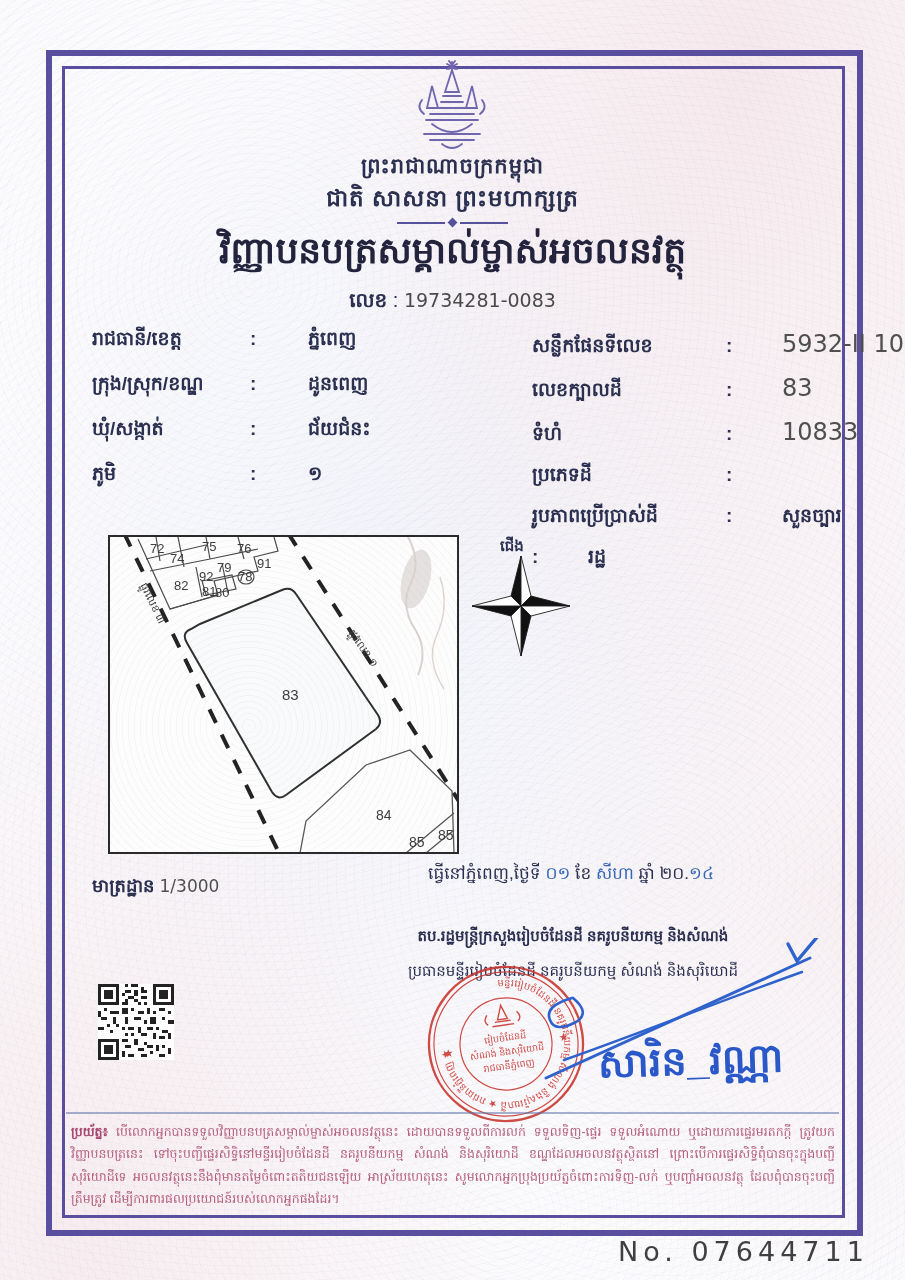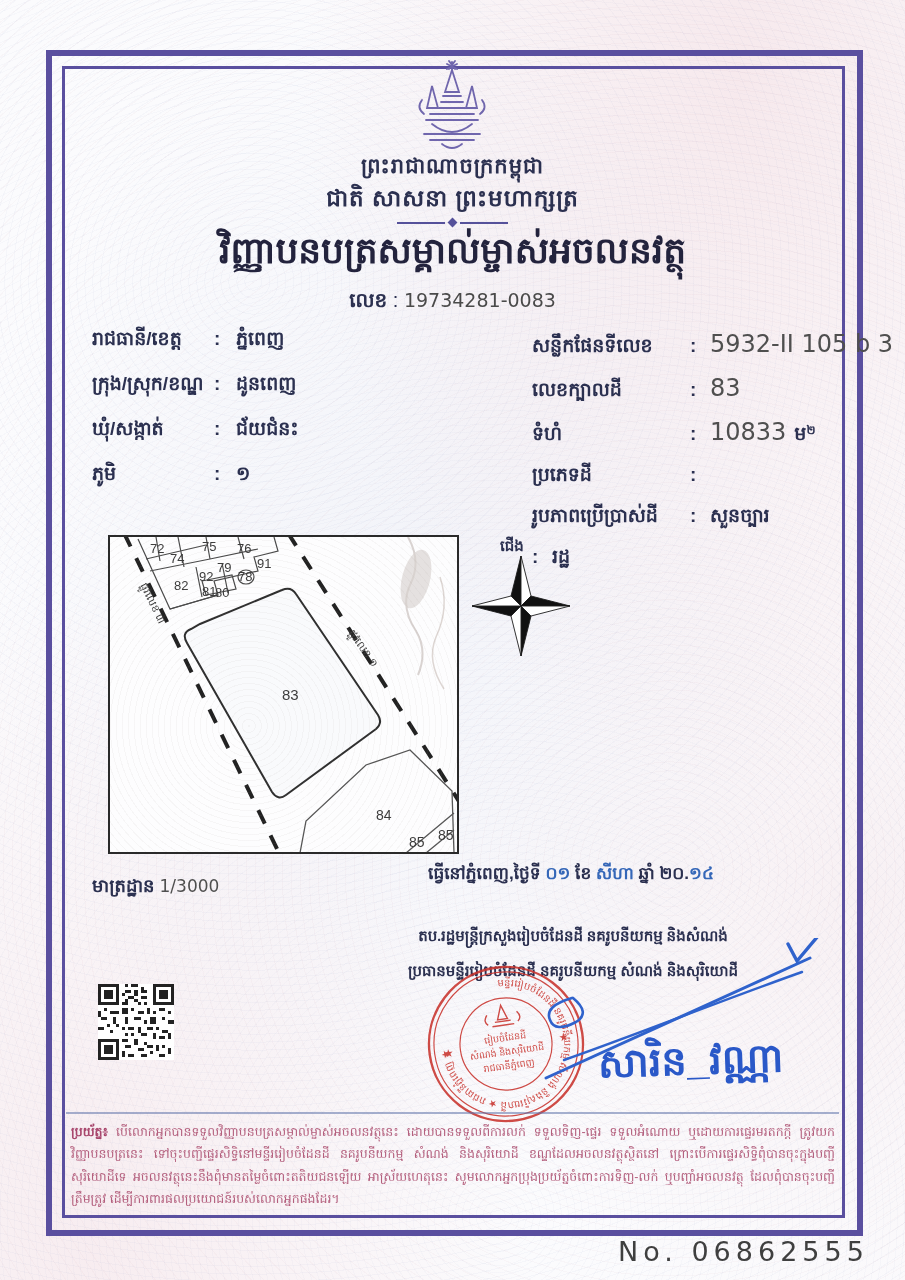--- a/index.html
+++ b/index.html
@@ -27,46 +27,46 @@
   .abs{position:absolute;}
   .kingdom1{left:0; right:0; top:152px; font-size:21px; font-weight:bold; letter-spacing:1px;}
   .kingdom2{left:0; right:0; top:184px; font-size:23px; font-weight:bold; letter-spacing:1px;}
   .divider{left:0; right:0; top:219px; display:flex; justify-content:center; align-items:center; gap:4px; color:#55519a;}
   .divider .bar{width:48px; height:2px; background:#55519a;}
   .divider .dia{width:7px; height:7px; background:#55519a; transform:rotate(45deg);}
   .doc-title{left:0; right:0; top:228px; font-size:36px; font-weight:bold; color:#23233d;}
   .doc-number{left:0; right:0; top:287px; font-size:20px;}
   .doc-number .num{font-family:"DejaVu Sans",sans-serif; font-size:19px; color:#4a4a4a; font-weight:normal;}
   .fieldcol{position:absolute; display:flex; flex-direction:column;}
-  .frow{display:flex; align-items:baseline; font-size:19px; font-weight:bold;}
+  .frow{display:flex; align-items:baseline; font-size:19px; font-weight:bold;gap:36px;}
   .frow .val{font-weight:bold;}
   .latin{font-family:"DejaVu Sans",sans-serif; color:#4f4f4f; font-weight:normal !important; font-size:24px;}
   .lcol{left:92px; top:326px; gap:17px;}
   .lcol .lab{min-width:122px;}
   .lcol .col{width:22px; text-align:left;}
   .rcol{left:532px; top:330px; gap:13px;}
   .rcol .lab{min-width:158px;}
   .rcol .col{width:20px;}
   sup.areasup{font-size:12px; position:relative; top:-6px; font-weight:bold;}
   .mapbox{
     position:absolute; left:108px; top:535px; width:347px; height:315px;
     border:2.5px solid #2a2a2a; background:#fdfdfe; overflow:hidden;
   }
   .mapbox .terrain{position:absolute; inset:0;
     background:repeating-radial-gradient(circle at 40% 60%, rgba(160,150,145,0.07) 0 1px, transparent 1px 6px);}
   .compass{position:absolute; left:466px; top:536px; width:130px; height:125px;}
   .compass .nlabel{position:absolute; left:34px; top:0; font-size:15px; font-weight:bold;}
   .scaleline{left:92px; top:874px; font-size:18px; font-weight:bold;}
   .dates{left:330px; top:854px; width:482px;}
   .dateline1{font-size:16px; font-weight:bold; text-align:center; white-space:nowrap;}
-  .dateline2{font-size:17px; font-weight:bold; text-align:center; margin-top:8px;}
+  .dateline2{font-size:17px; font-weight:normal; text-align:center; margin-top:8px;}
   .blue{color:#3567b8;}
   .officials{left:338px; top:926px; width:470px; text-align:center;}
-  .officials .o1{font-size:15px; font-weight:bold;font-family:Liberation Serif, serif;}
-  .officials .o2{font-size:15px; font-weight:bold; margin-top:13px;}
+  .officials .o1{font-size:15px; font-weight:bold;}
+  .officials .o2{font-size:15px; font-weight:normal; margin-top:13px;}
   .stamp{position:absolute; left:425px; top:963px; width:162px; height:162px; opacity:0.88; transform:rotate(-8deg);}
   .sigsvg{position:absolute; left:518px; top:938px; width:302px; height:162px;}
   .signame{position:absolute; left:598px; top:1035px; width:220px; font-size:40px; font-weight:bold;
            color:#2a58c8; transform:rotate(-2deg); white-space:nowrap;}
   .qr{position:absolute; left:98px; top:984px; width:76px; height:76px;}
   .notes-sep{position:absolute; left:66px; top:1112px; width:773px; height:2px; background:rgba(95,115,170,0.55);}
   .notes{position:absolute; left:71px; top:1121px; width:764px; font-size:12.5px; line-height:1.78;
          color:#b4607e; text-align:justify;}
   .notes .lead{font-weight:bold; color:#a8466c;}
   .serial{position:absolute; left:618px; top:1236px; font-family:"DejaVu Sans",sans-serif;
@@ -318,15 +318,15 @@
   </svg>
 
   <div class="notes-sep"></div>
   <div class="notes">
     <span class="lead">ប្រយ័ត្ន៖</span>
     <span>បើលោកអ្នកបានទទួលវិញ្ញាបនបត្រសម្គាល់ម្ចាស់អចលនវត្ថុនេះ ដោយបានទទួលពីការលក់ ទទួលទិញ-ផ្ទេរ ទទួលអំណោយ ឬដោយការផ្ទេរមរតកក្តី ត្រូវយកវិញ្ញាបនបត្រនេះ ទៅចុះបញ្ជីផ្ទេរសិទ្ធិនៅមន្ទីររៀបចំដែនដី នគរូបនីយកម្ម សំណង់ និងសុរិយោដី ខណ្ឌដែលអចលនវត្ថុស្ថិតនៅ ព្រោះបើការផ្ទេរសិទ្ធិពុំបានចុះក្នុងបញ្ជីសុរិយោដីទេ អចលនវត្ថុនេះនឹងពុំមានតម្លៃចំពោះតតិយជនឡើយ អាស្រ័យហេតុនេះ សូមលោកអ្នកប្រុងប្រយ័ត្នចំពោះការទិញ-លក់ ឬបញ្ចាំអចលនវត្ថុ ដែលពុំបានចុះបញ្ជីត្រឹមត្រូវ ដើម្បីការពារផលប្រយោជន៍របស់លោកអ្នកផងដែរ។</span>
   </div>
 
   <div class="serial">
     <span>No.</span>
-    <span>06862555</span>
+    <span>07644711</span>
   </div>
 </div>
 
 </body></html>

